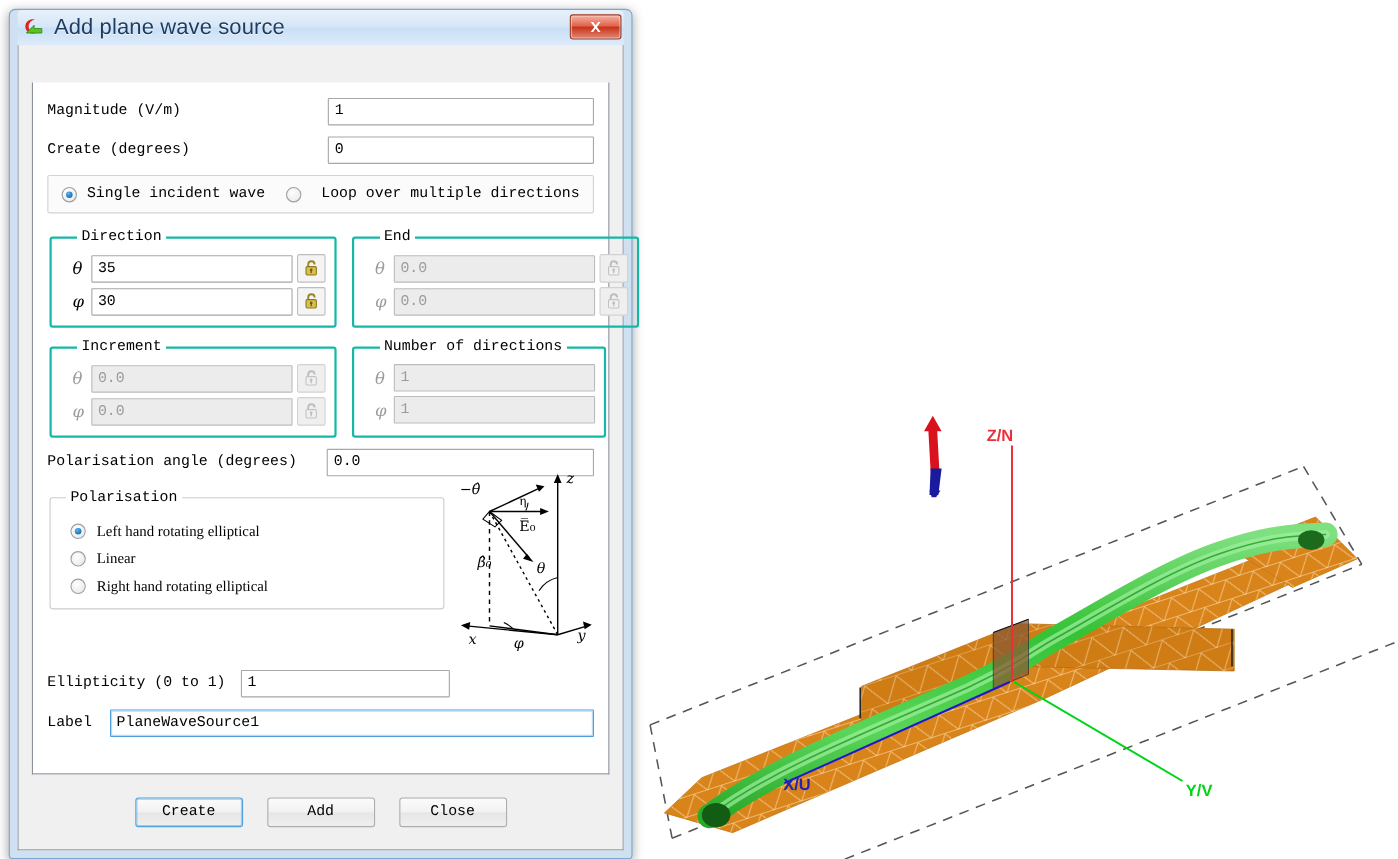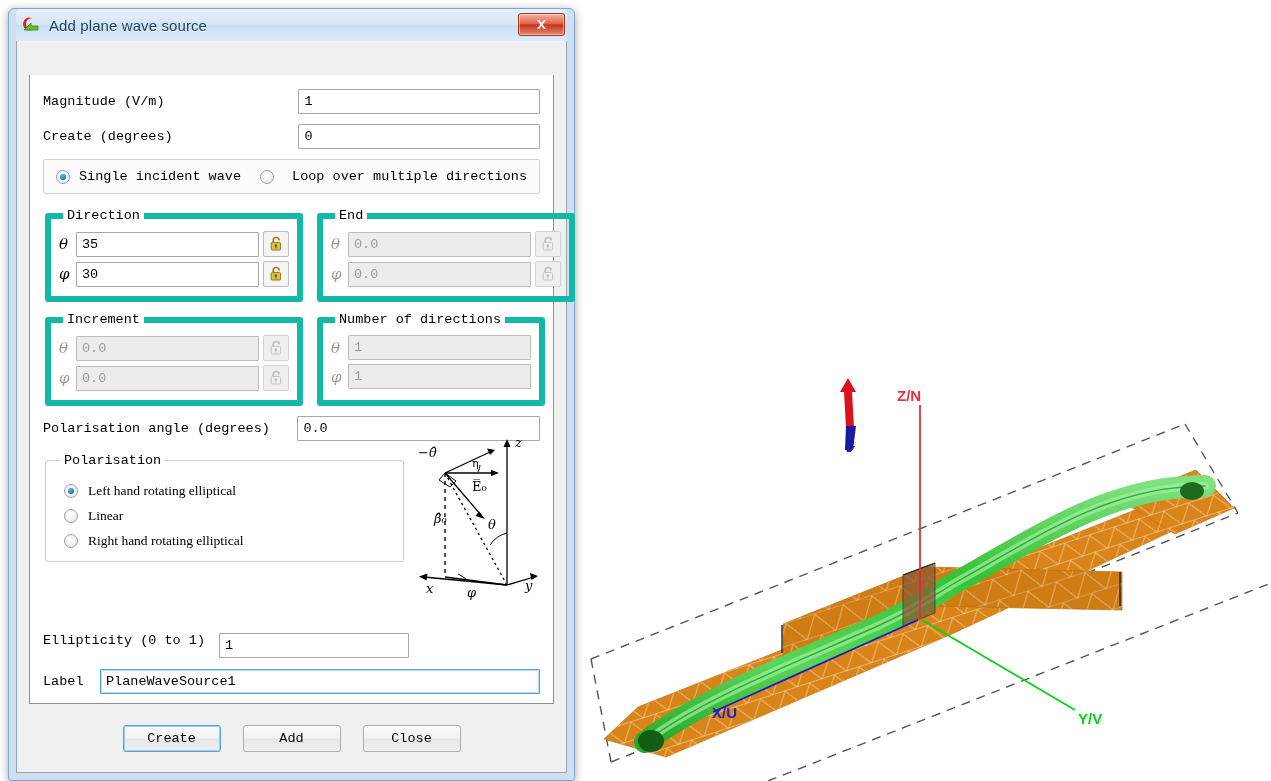--- a/index.html
+++ b/index.html
@@ -33,21 +33,21 @@
     height: 32px;
     display: flex; align-items: center;
     padding: 0 2px 0 5px;
     background: linear-gradient(to bottom, #e8f1fb 0%, #d6e6f6 48%, #cadff5 52%, #dcebfb 100%);
     border-radius: 4px 4px 0 0;
     position: relative;
   }
   .title-icon { width: 20px; height: 20px; margin-right: 8px; flex: 0 0 auto; }
   .title-text {
     font-family: "Liberation Sans", sans-serif;
-    font-size: 15px; color: #1d3c62; letter-spacing: .1px;
+    font-size: 20px; color: #1d3c62; letter-spacing: .1px;
     text-shadow: 0 1px 0 rgba(255,255,255,.85);
     white-space: nowrap;
   }
   .close-btn {
     position: absolute; right: 2px; top: 4px;
     width: 45px; height: 21px;
     border-radius: 3px;
     background: linear-gradient(to bottom, #f6b3a2 0%, #e2644a 45%, #c8341c 52%, #e08a72 100%);
     border: 1px solid #9c3a24;
     box-shadow: inset 0 0 0 1px rgba(255,255,255,.45);
@@ -148,23 +148,23 @@
     padding: 9px 12px;
     display: flex; align-items: center;
     margin-bottom: 14px;
   }
   .wavebox .radio { margin-right: 9px; }
   .wavebox .gap { width: 22px; }
 
   
   .fsrow { display: flex; gap: 10px; margin-bottom: 10px; }
   .fs {
-    border: 6px solid #14b8a6;
+    border: 2px solid #14b8a6;
     border-radius: 3px;
-    padding: 6px 8px 9px 8px;
+    padding: 6px 8px 9px 19px;
     position: relative;
     flex: 1 1 0;
     box-sizing: border-box;
   }
   .fs > legend {
     font-size: 13.5px; color:#000; padding: 0 4px; margin-left: 4px;
   }
   .fs .angrow { display: flex; align-items: center; margin-top: 4px; }
   .fs .angrow:first-of-type { margin-top: 2px; }
   .sym {
@@ -194,21 +194,21 @@
     padding: 6px 10px 12px 10px;
     width: 360px; box-sizing: border-box;
   }
   .polfs > legend { font-size: 13.5px; padding: 0 4px; margin-left: 4px; }
   .polopt { display: flex; align-items: center; margin: 9px 0 0 8px; font-family: Liberation Serif, serif; }
   .polopt .radio { margin-right: 10px; }
   .polopt span { font-size: 13.5px; }
   .figure { margin-left: 6px; margin-top: -28px; }
 
   
-  .row-ell { margin-top: 28px; display:flex; }
+  .row-ell { margin-top: 12px; display:flex; align-items:center; }
   .row-ell .lbl { width: 176px; }
   .row-ell .tf { width: 190px; }
   .row-label { margin-top: 11px; display:flex; align-items:center; }
   .row-label .lbl { width: 57px; }
   .row-label .tf { flex: 1 1 auto; }
 
   
   .btnbar {
     position: absolute; left: 0; right: 0; bottom: 20px;
     display: flex; justify-content: center; gap: 22px;

